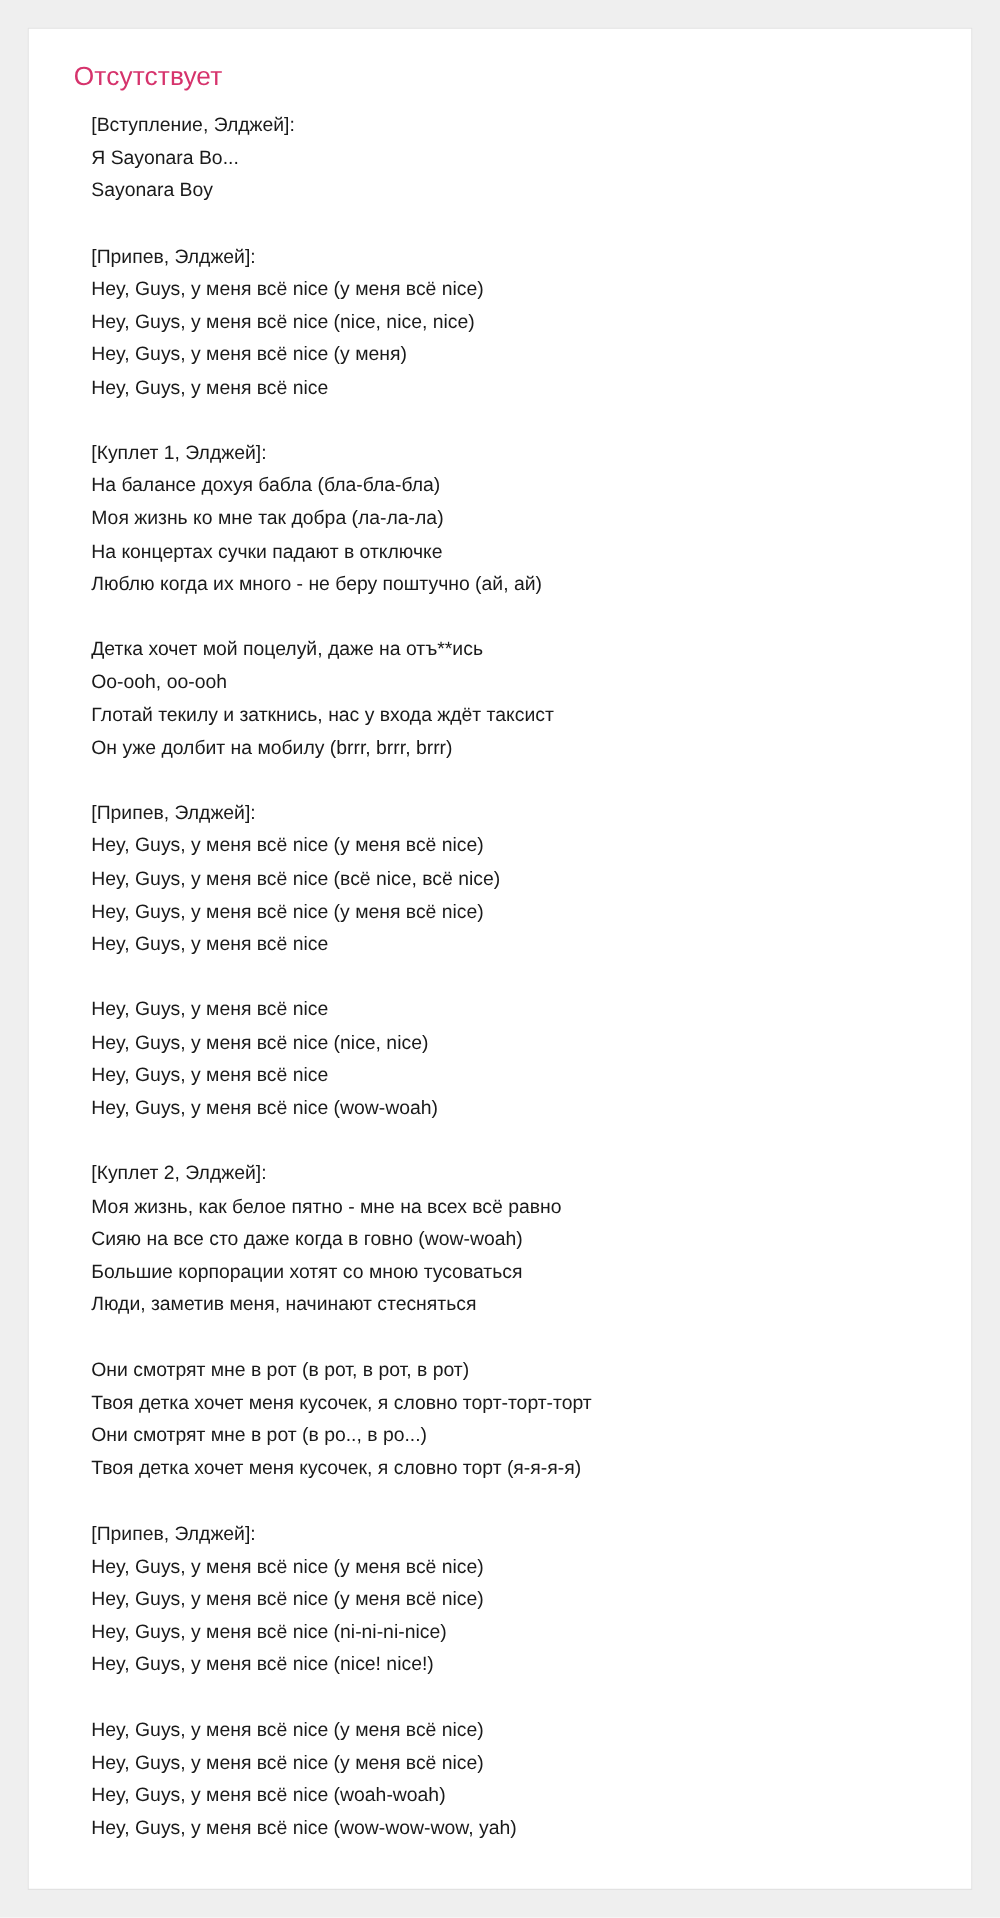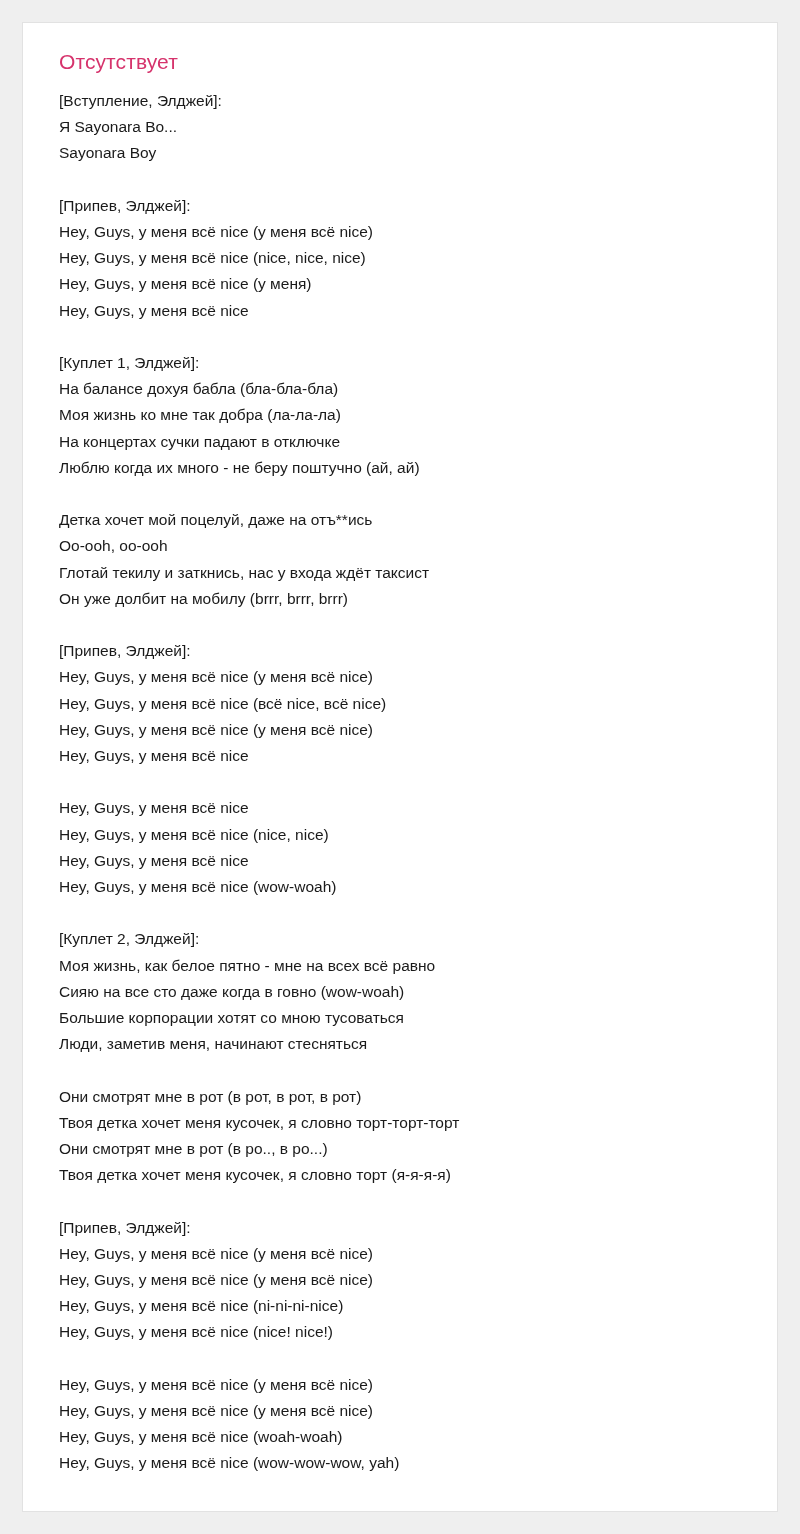--- a/index.html
+++ b/index.html
@@ -41,21 +41,21 @@
     margin: 0 0 8px 18px;
     padding-bottom: 10px;
     border-bottom: 1px dashed #bcd4e6;
   }
   .artist-line .lbl { color: #333; }
   .artist-line a {
     color: #1a7bbd;
     text-decoration: none;
   }
   .lyrics {
-    margin: 14px 0 0 18px;
+    margin: 14px 0 0 32px;
     font-size: 15.5px;
     line-height: 26.2px;
     color: #1a1a1a;
     white-space: pre-wrap;
   }
   .lyrics .blank { display: block; height: 26.2px; }
   .line { display: block; }
 </style>
 </head>
 <body>

